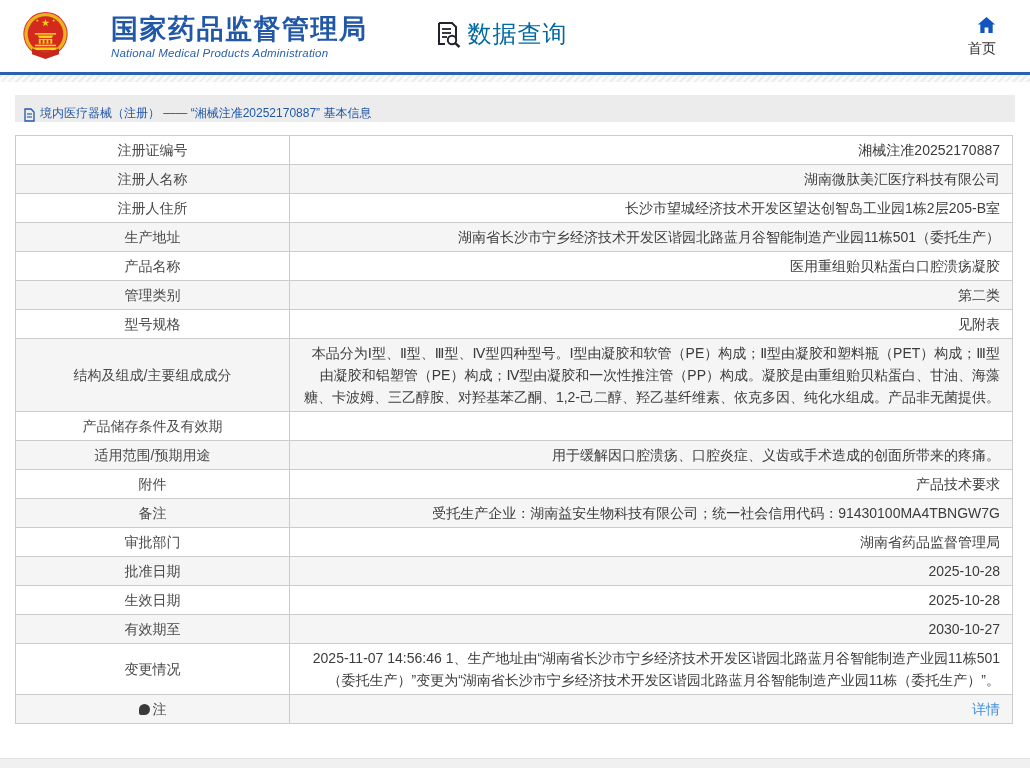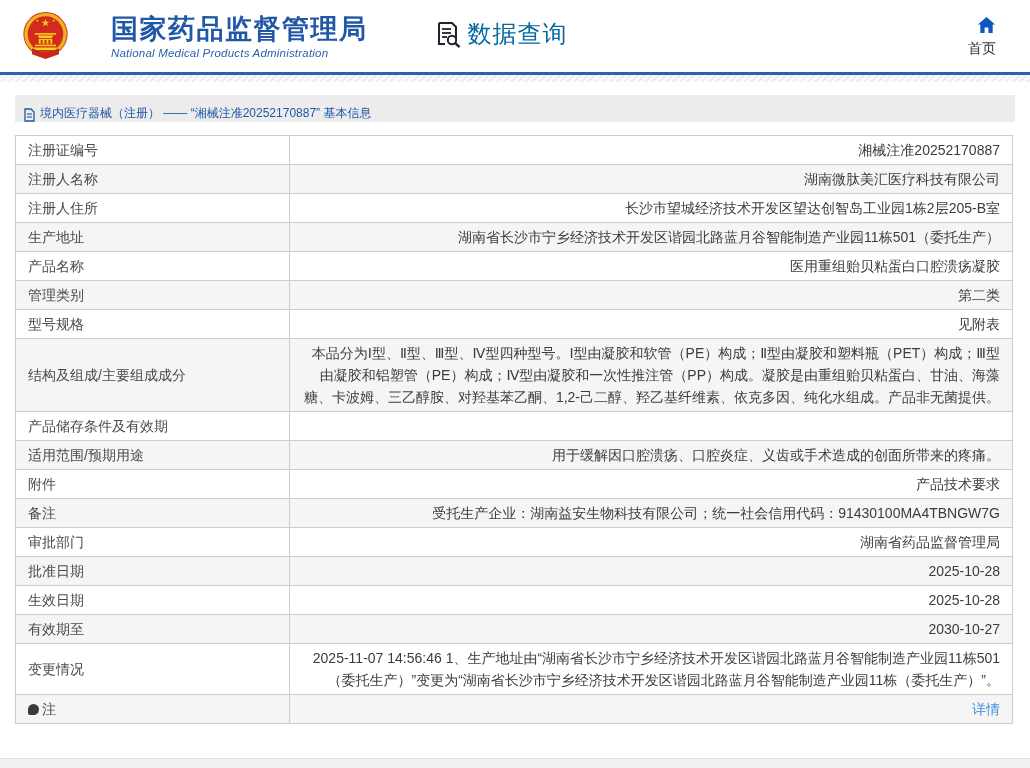--- a/index.html
+++ b/index.html
@@ -27,21 +27,21 @@
   
   .content { padding:0 15px; }
   .breadcrumb { margin-top:13px; background:#ececec; height:27px; display:flex; align-items:flex-end;
     padding:0 8px; color:#2157a7; font-size:12px; gap:4px; }
   .bc-icon { width:13px; height:14px; flex:0 0 auto; }
 
   table.info-table { margin-top:13px; width:998px; border-collapse:collapse;
     font-size:14px; color:#3c3c3c; border:1px solid #bfbfbf; }
   .info-table tr { border:1px solid #cccccc; }
   .info-table tr:nth-child(even) { background:#f5f5f5; }
-  .info-table th { width:274px; text-align:left; font-weight:normal; color:#4a4a4a;
+  .info-table th { width:274px; text-align:center; font-weight:normal; color:#4a4a4a;
     padding:3px 12px; line-height:22px; border-right:1px solid #cccccc; vertical-align:middle; }
   .info-table td { padding:3px 12px; line-height:22px; text-align:right; vertical-align:middle; }
   .detail-link { color:#4090e0; text-decoration:none; cursor:pointer; }
   .note-icon { display:inline-block; width:11px; height:11px; background:#3a3a3a;
     border-radius:50% 50% 50% 2px; margin-right:3px; vertical-align:-1px; }
 
   .bottom-strip { position:absolute; left:0; bottom:0; width:1030px; height:10px;
     background:#f0f0f0; border-top:1px solid #e2e2e2; }
 </style>
 </head>

